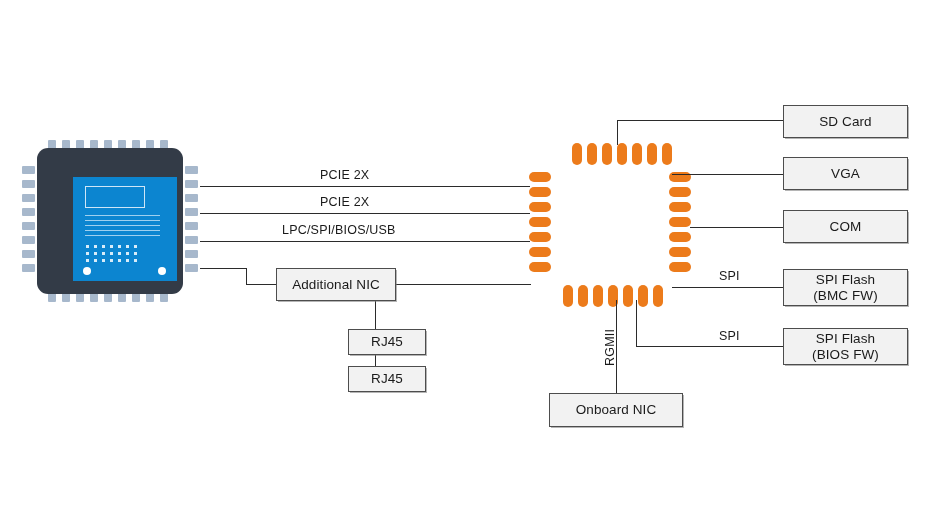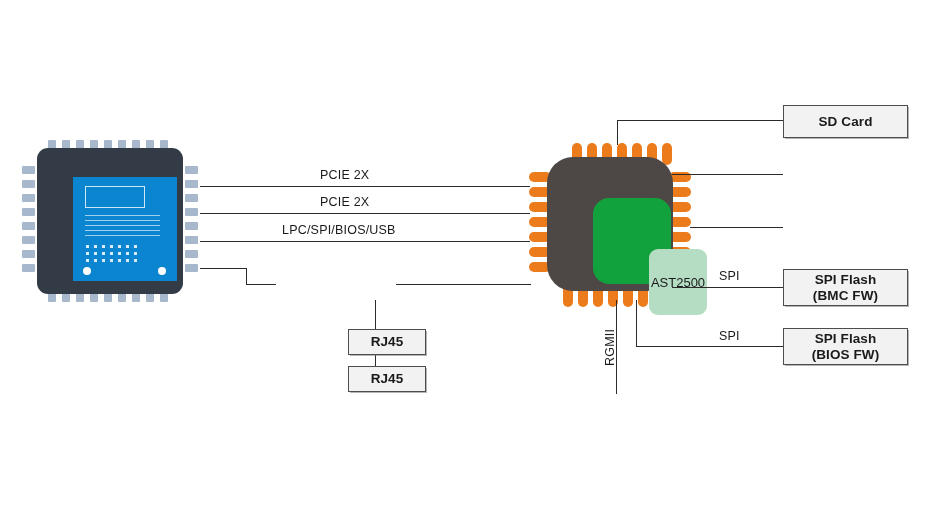--- a/index.html
+++ b/index.html
@@ -19,21 +19,21 @@
     display:flex;
     align-items:center;
     justify-content:center;
     text-align:center;
     color:#1a1a1a;
     font-size:13.5px;
     line-height:16px;
     letter-spacing:.1px;
     box-shadow:1.5px 1.5px 0 -0.5px rgba(120,120,120,.55);
   }
-  .box .lbl{white-space:pre-line;font-weight:bold;}
+  .box .lbl{white-space:pre-line;}
 
   
   .ln{position:absolute;background:#2b2b2b;}
   .lnh{height:1px;}
   .lnv{width:1px;}
 
   
   .elabel{
     position:absolute;
     font-size:12.5px;
@@ -196,25 +196,20 @@
     <div class="ast-pin h" style="left:4px;top:122px;"></div>
 
     <div class="ast-pin h" style="left:144px;top:32px;"></div>
     <div class="ast-pin h" style="left:144px;top:47px;"></div>
     <div class="ast-pin h" style="left:144px;top:62px;"></div>
     <div class="ast-pin h" style="left:144px;top:77px;"></div>
     <div class="ast-pin h" style="left:144px;top:92px;"></div>
     <div class="ast-pin h" style="left:144px;top:107px;"></div>
     <div class="ast-pin h" style="left:144px;top:122px;"></div>
 
-    <div id="ast-body">
-      <div id="ast-ring">
-        <div id="ast-die">AST2500</div>
-      </div>
-    </div>
   </div>
 
   <div class="ln lnh" style="left:200px;top:186px;width:330px;"></div>
 
   <div class="ln lnh" style="left:200px;top:213px;width:330px;"></div>
 
   <div class="ln lnh" style="left:200px;top:241px;width:330px;"></div>
 
   <div class="ln lnh" style="left:200px;top:268px;width:47px;"></div>
   <div class="ln lnv" style="left:246px;top:268px;height:17px;"></div>
@@ -240,35 +235,47 @@
 
   <div class="ln lnv" style="left:616px;top:300px;height:94px;"></div>
 
   <div class="elabel" style="left:320px;top:168px;">PCIE 2X</div>
   <div class="elabel" style="left:320px;top:195px;">PCIE 2X</div>
   <div class="elabel" style="left:282px;top:223px;">LPC/SPI/BIOS/USB</div>
   <div class="elabel" style="left:719px;top:269px;">SPI</div>
   <div class="elabel" style="left:719px;top:329px;">SPI</div>
   <div class="elabel vert" style="left:603px;top:366px;">RGMII</div>
 
+  <div class="box" style="left:276px;top:268px;width:120px;height:33px;">
+    <span class="lbl">Additional NIC</span>
+  </div>
 
   <div class="box" style="left:348px;top:329px;width:78px;height:26px;">
     <span class="lbl">RJ45</span>
   </div>
 
   <div class="box" style="left:348px;top:366px;width:78px;height:26px;">
     <span class="lbl">RJ45</span>
   </div>
 
+  <div class="box" style="left:549px;top:393px;width:134px;height:34px;">
+    <span class="lbl">Onboard NIC</span>
+  </div>
 
   <div class="box" style="left:783px;top:105px;width:125px;height:33px;">
     <span class="lbl">SD Card</span>
   </div>
 
-
+  <div class="box" style="left:783px;top:157px;width:125px;height:33px;">
+    <span class="lbl">VGA</span>
+  </div>
+
+  <div class="box" style="left:783px;top:210px;width:125px;height:33px;">
+    <span class="lbl">COM</span>
+  </div>
 
   <div class="box" style="left:783px;top:269px;width:125px;height:37px;">
     <span class="lbl">SPI Flash
 (BMC FW)</span>
   </div>
 
   <div class="box" style="left:783px;top:328px;width:125px;height:37px;">
     <span class="lbl">SPI Flash
 (BIOS FW)</span>
   </div>

